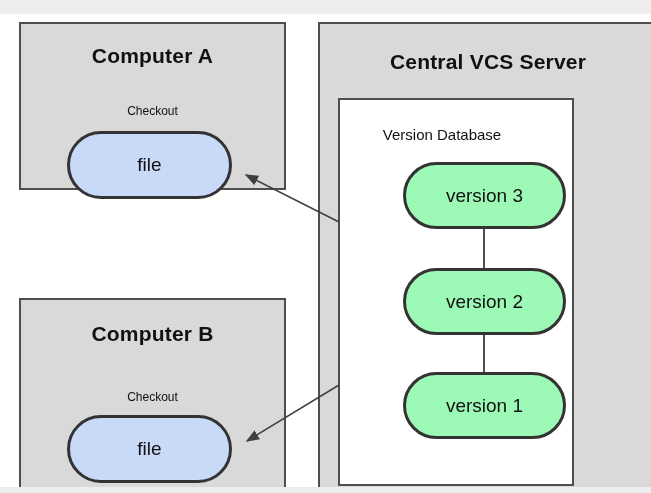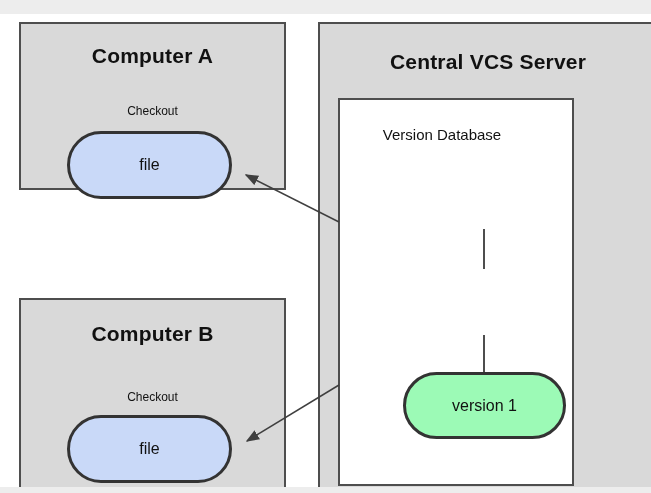--- a/index.html
+++ b/index.html
@@ -25,21 +25,21 @@
   }
   .panel-title{
     position:absolute;left:0;right:0;text-align:center;
     font-size:21px;font-weight:bold;letter-spacing:0.2px;
   }
   .action-label{
     position:absolute;left:0;right:0;text-align:center;font-size:12px;
   }
   .capsule{
     position:absolute;display:flex;align-items:center;justify-content:center;
-    border:3px solid var(--node-border);border-radius:34px;font-size:16px;
+    border:3px solid var(--node-border);border-radius:34px;font-size:19px;
   }
   .capsule.blue{background:var(--file-node-fill);left:46px;width:165px;height:68px;}
   .capsule.green{background:var(--version-node-fill);left:63px;width:163px;height:67px;}
   #computer-a{left:19px;top:22px;width:267px;height:168px;}
   #computer-a .panel-title{top:20px;}
   #computer-a .action-label{top:80px;}
   #computer-a .capsule{top:107px;}
   #computer-b{left:19px;top:298px;width:267px;height:202px;}
   #computer-b .panel-title{top:22px;}
   #computer-b .action-label{top:90px;}
@@ -93,20 +93,26 @@
 
   <div class="panel" id="server">
     <div class="panel-title">Central VCS Server</div>
 
     <div class="db-box">
       <div class="db-title">Version Database</div>
 
       <div class="connector c1"></div>
       <div class="connector c2"></div>
 
+      <div class="capsule green v3">
+        <span>version 3</span>
+      </div>
+      <div class="capsule green v2">
+        <span>version 2</span>
+      </div>
       <div class="capsule green v1">
         <span>version 1</span>
       </div>
     </div>
   </div>
 
   <svg class="arrows" viewBox="0 0 651 493">
     <defs>
       <marker id="ah" markerWidth="9" markerHeight="7" refX="8" refY="3.5" orient="auto">
         <path d="M0,0 L9,3.5 L0,7 Z" fill="#3f3f3f"></path>

